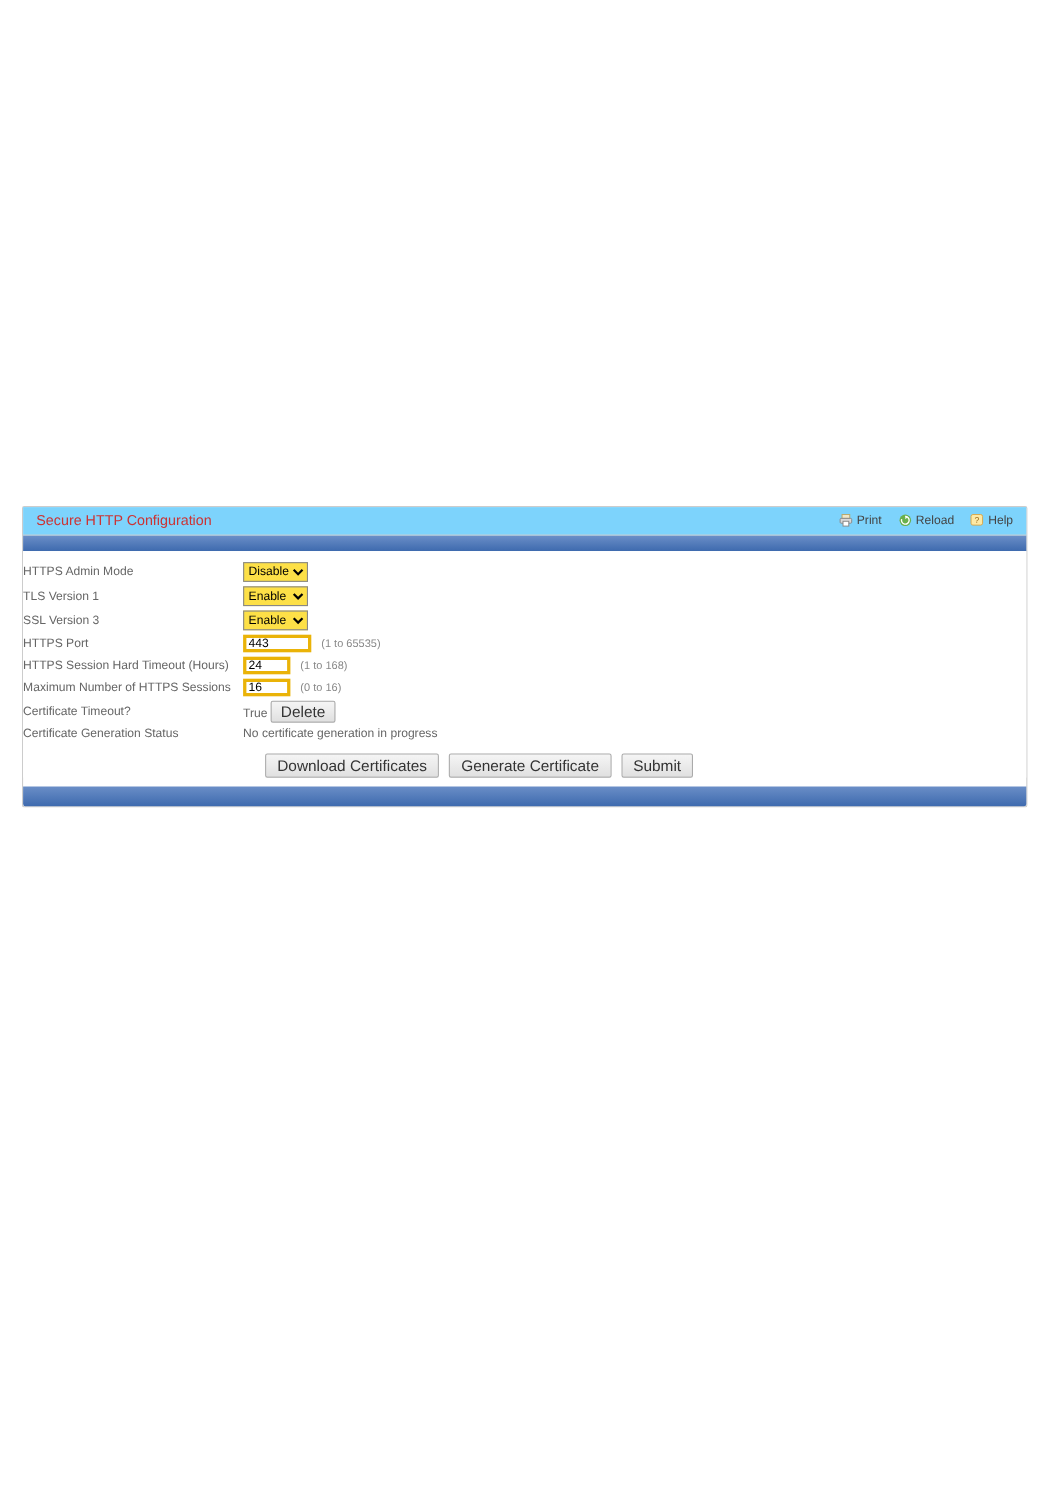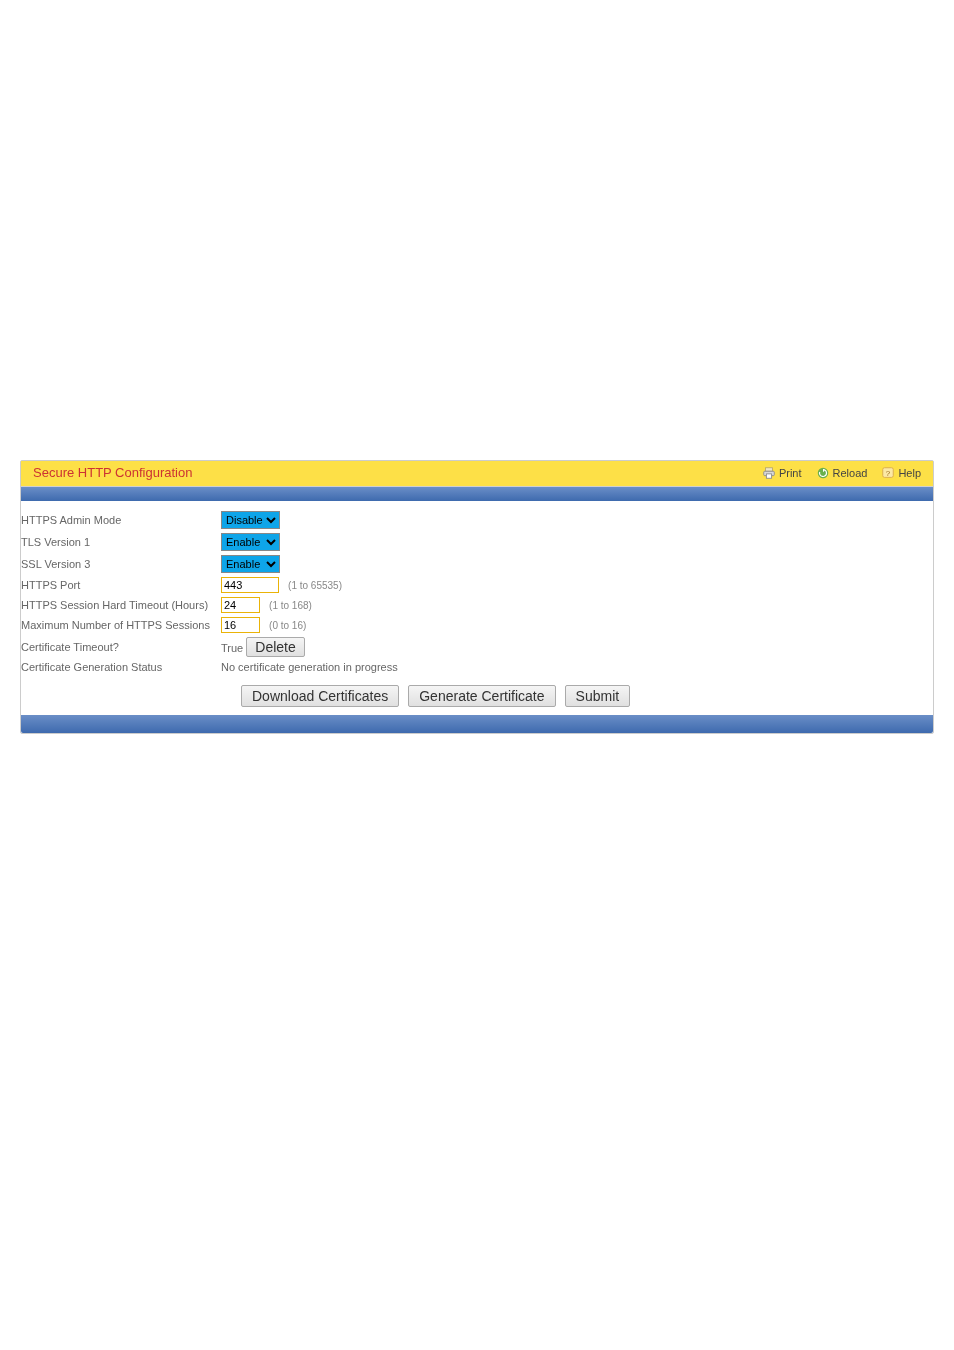--- a/index.html
+++ b/index.html
@@ -18,21 +18,21 @@
   .panel {
     border: 1px solid #ccc;
     border-radius: 2px;
     margin: 0 20px;
   }
   .panel-header {
     display: flex;
     align-items: center;
     padding: 4px 12px 6px 12px;
     border-bottom: 1px solid #d0d0d0;
-    background: #fde047;
+    background: #7dd3fc;
   }
   .panel-title {
     color: #c33;
     font-size: 13px;
     font-weight: normal;
     flex: 1;
   }
   .hdr-action {
     display: inline-flex;
     align-items: center;
@@ -64,27 +64,27 @@
     color: #666;
     font-size: 11px;
     vertical-align: middle;
     white-space: nowrap;
   }
   .form-table td.label-cell {
     width: 200px;
   }
   select {
     font-size: 11px;
-    background:#0ea5e9;
+    background:#fde047;
     border:1px solid #888;
     height:18px;
   }
   input[type="text"] {
     font-size: 11px;
-    border: 1px solid #eab308;
+    border: 3px solid #eab308;
     height: 16px;
     padding: 0 2px;
     background:#fff;
   }
   .hint {
     color: #888;
     font-size: 10px;
     margin-left: 6px;
   }
   .btn {

